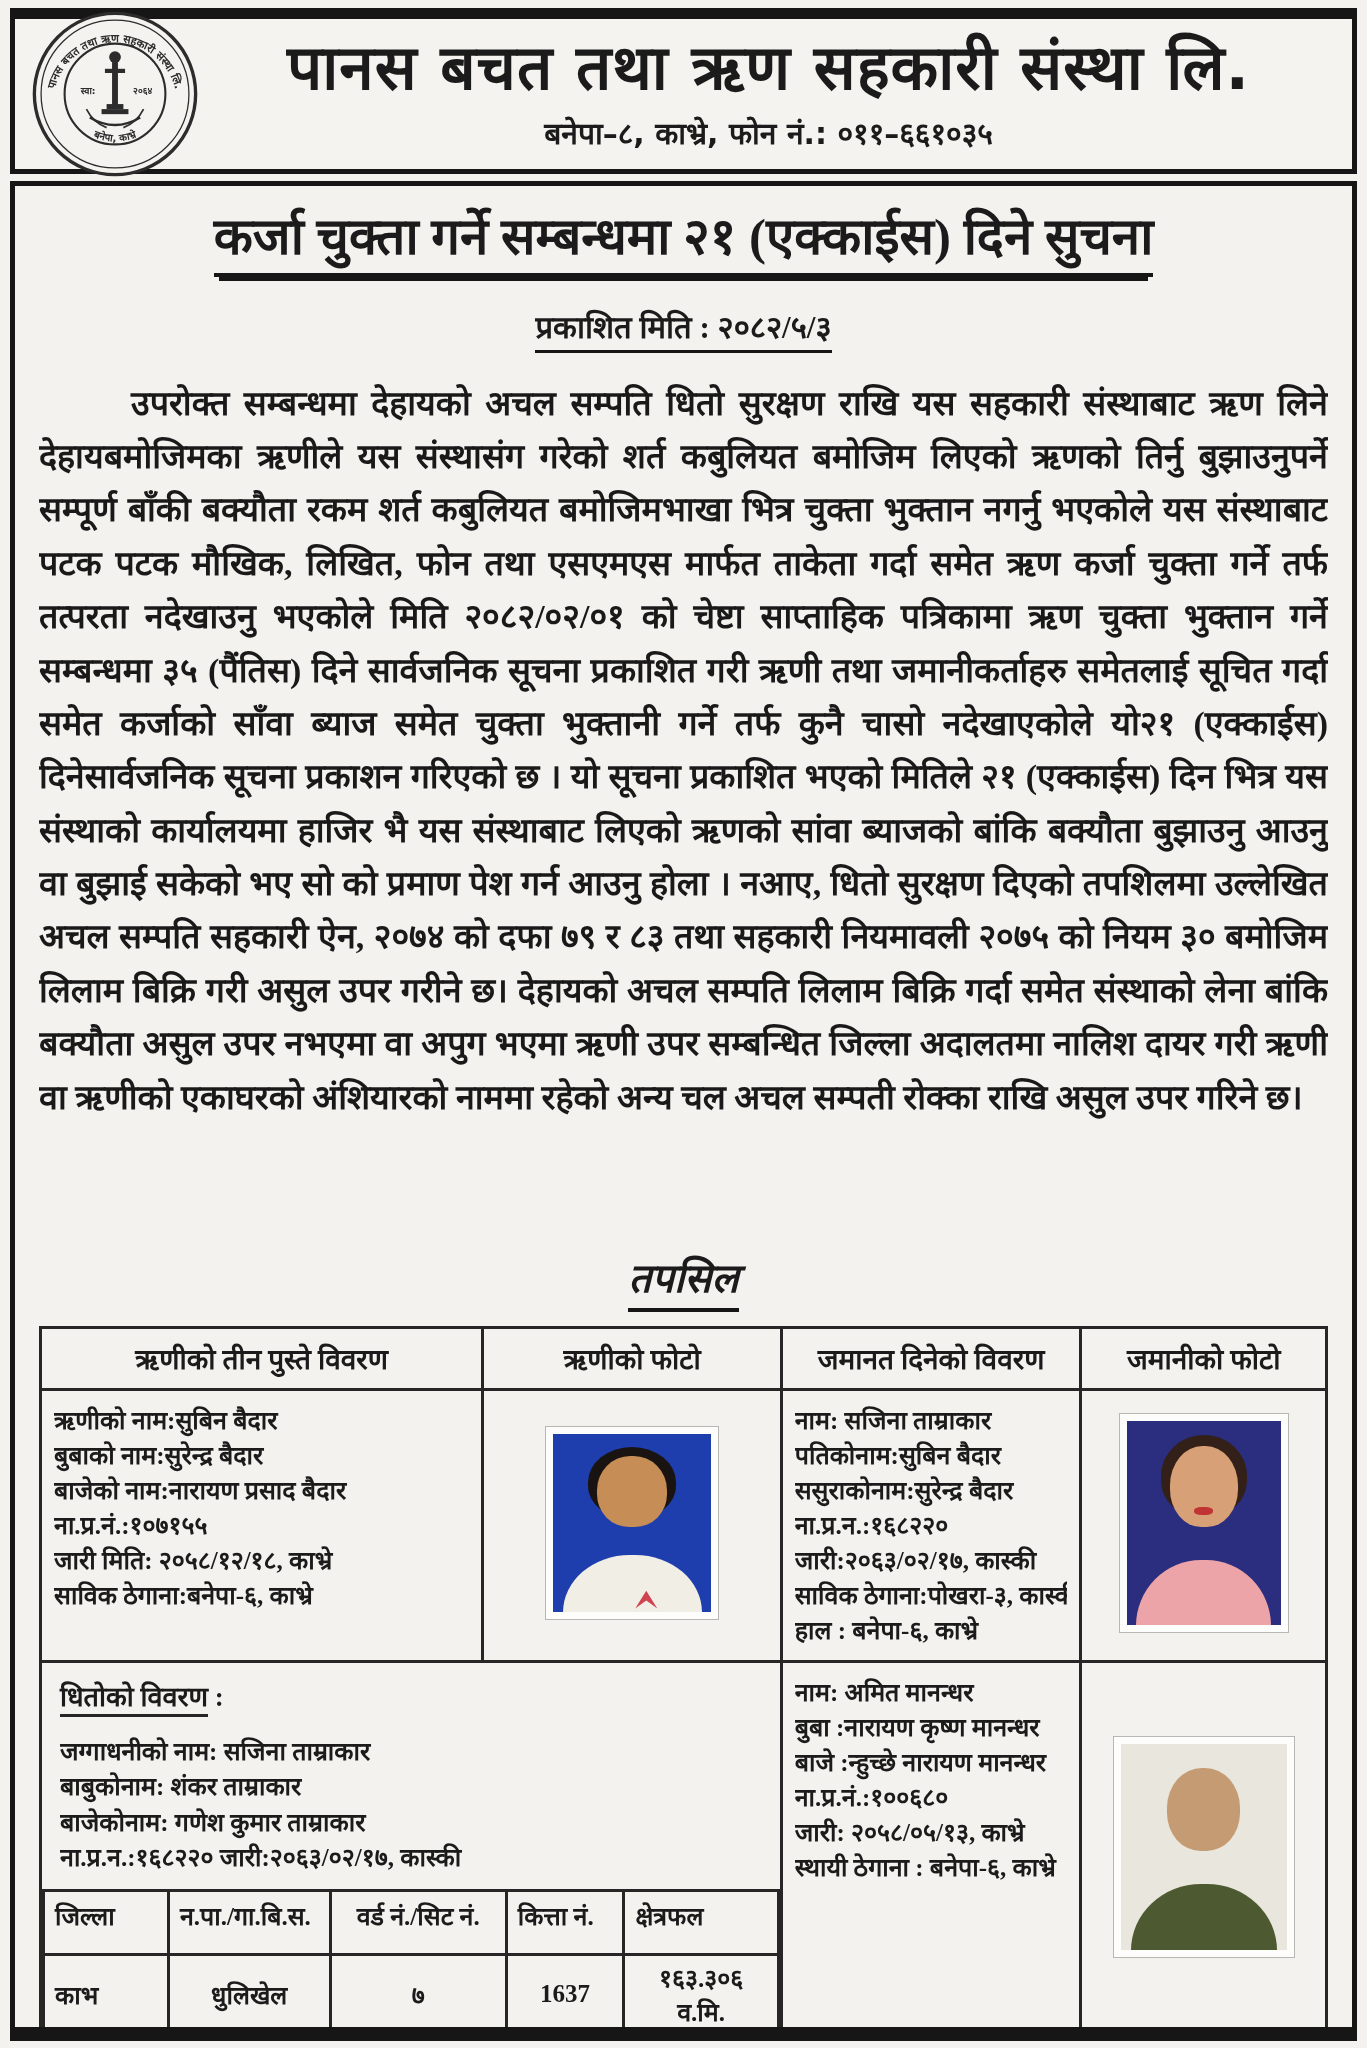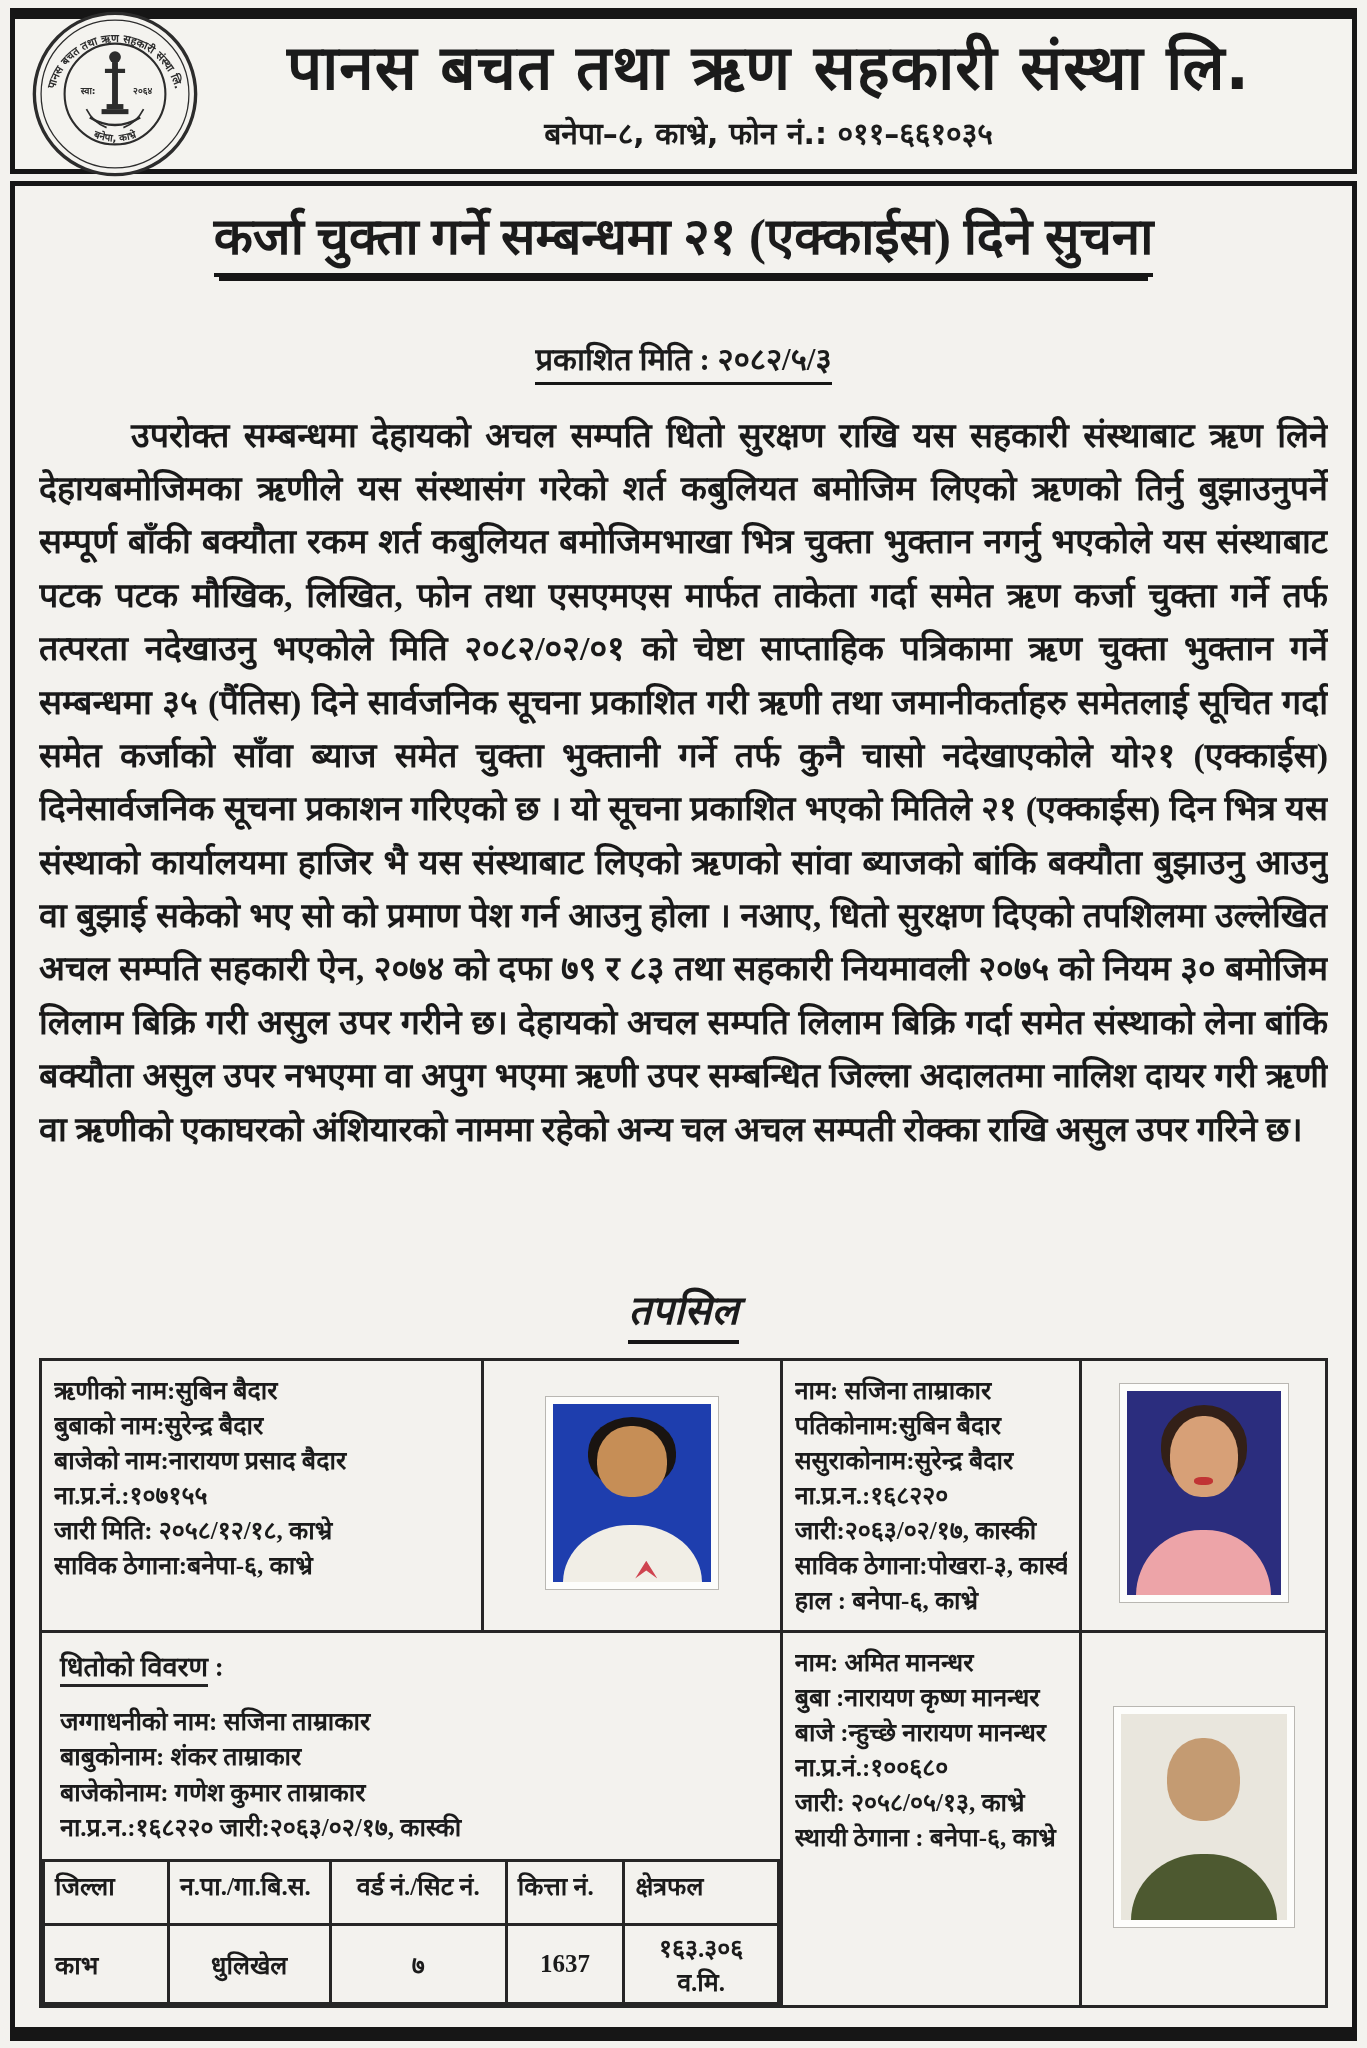--- a/index.html
+++ b/index.html
@@ -24,21 +24,21 @@
     padding: 22px 24px 0; background: #f3f2ee; overflow: hidden; font-family: Liberation Serif, serif;
   }
   .title-wrap { text-align: center; }
   .notice-title {
     display: inline-block; font-size: 51px; font-weight: bold; line-height: 1.15;
     border-bottom: 4px solid #161616; box-shadow: 0 9px 0 -5px #161616; padding-bottom: 6px;
   }
   .pubdate-wrap { text-align: center; margin-top: 28px; }
   .pubdate {
     display: inline-block; font-size: 31px; font-weight: bold;
-    border-bottom: 3px solid #161616; padding-bottom: 3px; margin-top: 32px;
+    border-bottom: 3px solid #161616; padding-bottom: 3px;
   }
   .body-text {
     margin-top: 24px; height: 866px; overflow: hidden;
     font-size: 34px; line-height: 1.57; font-weight: 600;
     text-align: justify; text-indent: 92px; color: #191919;
   }
   .tapasil-wrap { text-align: center; margin-top: 6px; }
   .tapasil {
     display: inline-block; font-size: 40px; font-weight: bold; font-style: italic;
     border-bottom: 4px solid #161616; padding-bottom: 4px;
@@ -140,20 +140,26 @@
     </div>
 
     <table class="main-table">
       <colgroup>
         <col style="width:34.4%">
           <col style="width:23.2%">
           <col style="width:23.3%">
           <col style="width:19.1%">
       </colgroup>
       <tbody>
+          <tr>
+        <th>ऋणीको  तीन पुस्ते विवरण</th>
+        <th>ऋणीको फोटो</th>
+        <th>जमानत दिनेको विवरण</th>
+        <th>जमानीको फोटो</th>
+      </tr>
 
       <tr class="row-1">
         <td class="cell details">
           <div class="dline">ऋणीको नाम:सुबिन बैदार</div>
           <div class="dline">बुबाको नाम:सुरेन्द्र बैदार</div>
           <div class="dline">बाजेको नाम:नारायण प्रसाद बैदार</div>
           <div class="dline">ना.प्र.नं.:१०७१५५</div>
           <div class="dline">जारी मिति: २०५८/१२/१८, काभ्रे</div>
           <div class="dline">साविक ठेगाना:बनेपा-६, काभ्रे</div>
         </td>

